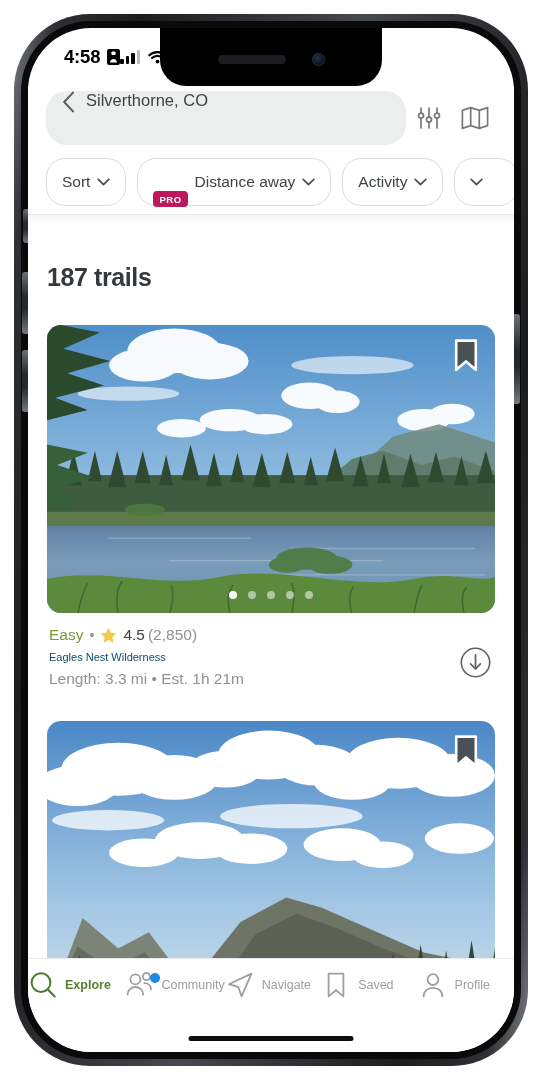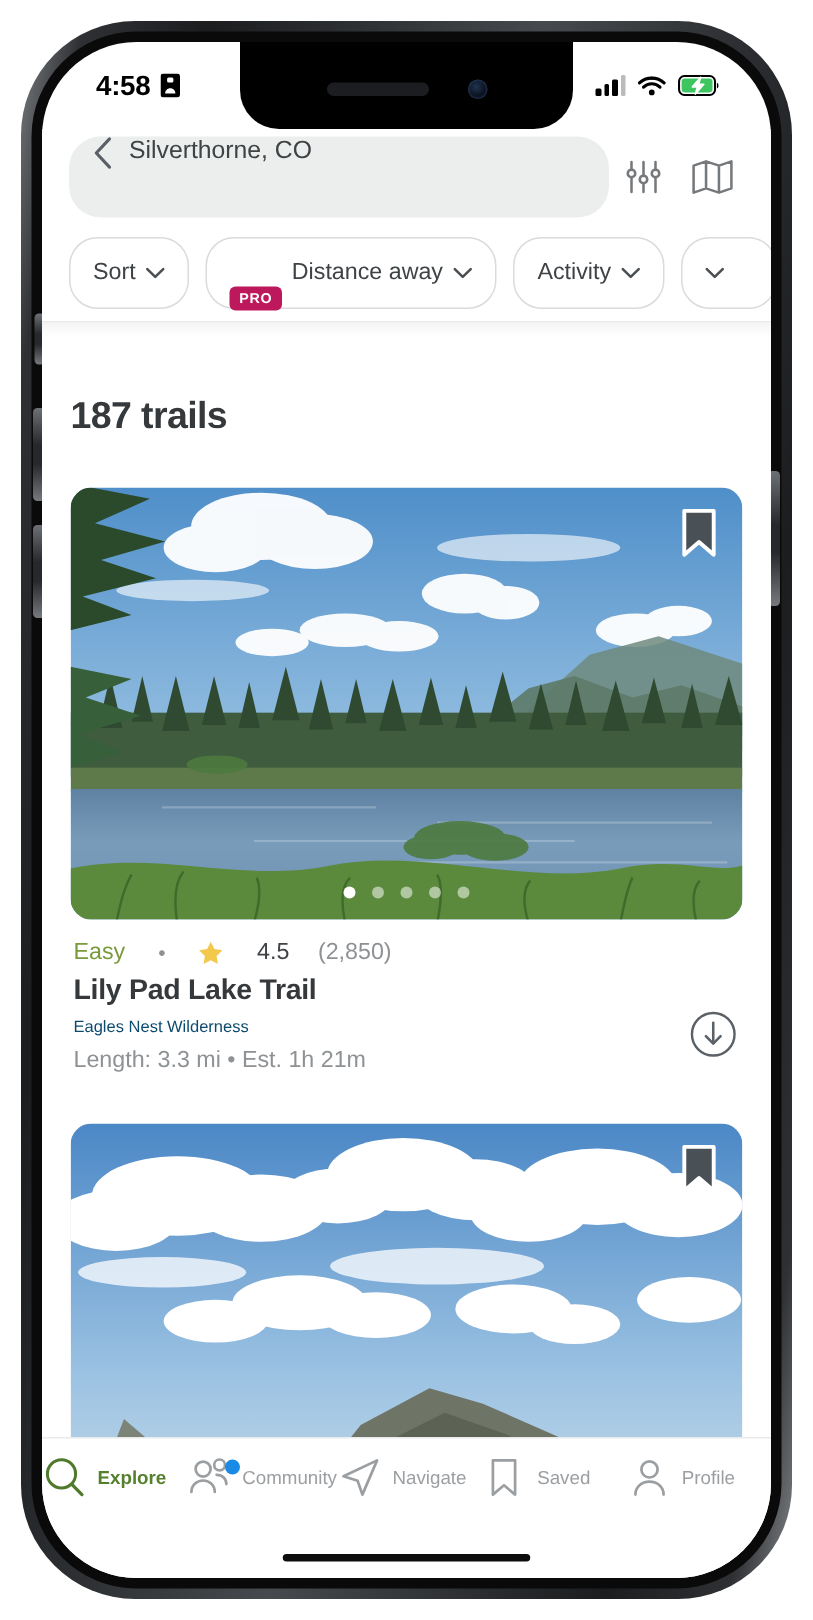--- a/index.html
+++ b/index.html
@@ -49,21 +49,21 @@
     display: flex; align-items: center; justify-content: center; gap: 26px;
   }
   #notch-speaker { width: 68px; height: 9px; border-radius: 5px; background: #1b1d20; margin-top: 4px; }
   #notch-camera  { width: 13px; height: 13px; border-radius: 50%;
                    background: radial-gradient(circle at 42% 38%, #20344f 0%, #0c1220 55%, #05070c 100%);
                    box-shadow: inset 0 0 2px #38557f; margin-top: 4px; }
 
   
   #status-bar {
     position: absolute; top: 0; left: 0; right: 0; height: 58px;
-    display: flex; align-items: center; justify-content: space-between;
+    display: flex; align-items: center; 
     padding: 0 34px 0 36px; z-index: 30;
   }
   #status-left { display: flex; align-items: center; gap: 7px; }
   #status-time { font-size: 18.5px; font-weight: 700; color: #000; letter-spacing: -0.2px; }
   #status-right { display: flex; align-items: center; gap: 8px; }
   .bars { display: flex; align-items: flex-end; gap: 2px; height: 13px; }
   .bars i { display:block; width: 3.5px; border-radius: 1px; background: #000; }
   .bars i.off { background: #b9bbbe; }
 
   
@@ -122,21 +122,21 @@
   .bookmark-btn {
     position: absolute; top: 14px; right: 16px; z-index: 5;
   }
   .dots { position: absolute; bottom: 14px; left: 50%; transform: translateX(-50%);
           display: flex; gap: 11px; z-index: 5; }
   .dots i { display:block; width: 8px; height: 8px; border-radius: 50%;
             background: rgba(255,255,255,.52); }
   .dots i.on { background: #ffffff; }
 
   .card-info { position: relative; padding: 13px 2px 0 2px; }
-  .meta-line { display: flex; align-items: center; gap: 22px; font-size: 15.5px; }
+  .meta-line { display: flex; align-items: center; gap: 6px; font-size: 15.5px; }
   .difficulty { color: #7a9a3c; }
   .dotsep { color: #8e9295; font-size: 14px; }
   .rating-val { color: #3e4346; font-weight: 400; }
   .rating-count { color: #8e9295; }
   .trail-name { font-size: 19px; font-weight: 700; color: #36393b; margin-top: 6px; letter-spacing: -0.2px; }
   .trail-area { font-size: 11px; color: #0c4a6e; margin-top: 7px; }
   .trail-stats { font-size: 15.5px; color: #8e9295; margin-top: 7px; }
   .download-btn { position: absolute; right: 4px; bottom: 6px; }
 
   
@@ -363,21 +363,20 @@
         <div class="card-info">
           <div class="meta-line">
             <span class="difficulty">Easy</span>
             <span class="dotsep">•</span>
             <svg width="17" height="17" viewBox="0 0 17 17">
               <path d="M8.5 0.8 10.9 5.7 16.3 6.5 12.4 10.3 13.3 15.7 8.5 13.1 3.7 15.7 4.6 10.3 0.7 6.5 6.1 5.7Z" fill="#f2c94c"></path>
             </svg>
             <span class="rating-val">4.5</span>
             <span class="rating-count" style="margin-left:-3px">(2,850)</span>
           </div>
-          <div class="trail-name">Lily Pad Lake Trail</div>
           <div class="trail-area">Eagles Nest Wilderness</div>
           <div class="trail-stats">Length: 3.3 mi  •  Est. 1h 21m</div>
           <span class="download-btn">
             <svg width="31" height="31" viewBox="0 0 31 31">
               <circle cx="15.5" cy="15.5" r="14.2" fill="none" stroke="#5b6166" stroke-width="1.6"></circle>
               <line x1="15.5" y1="7.8" x2="15.5" y2="21.4" stroke="#5b6166" stroke-width="1.7" stroke-linecap="round"></line>
               <path d="M10.6 16.8 15.5 21.8 20.4 16.8" fill="none" stroke="#5b6166" stroke-width="1.7" stroke-linecap="round" stroke-linejoin="round"></path>
             </svg>
           </span>
         </div>

